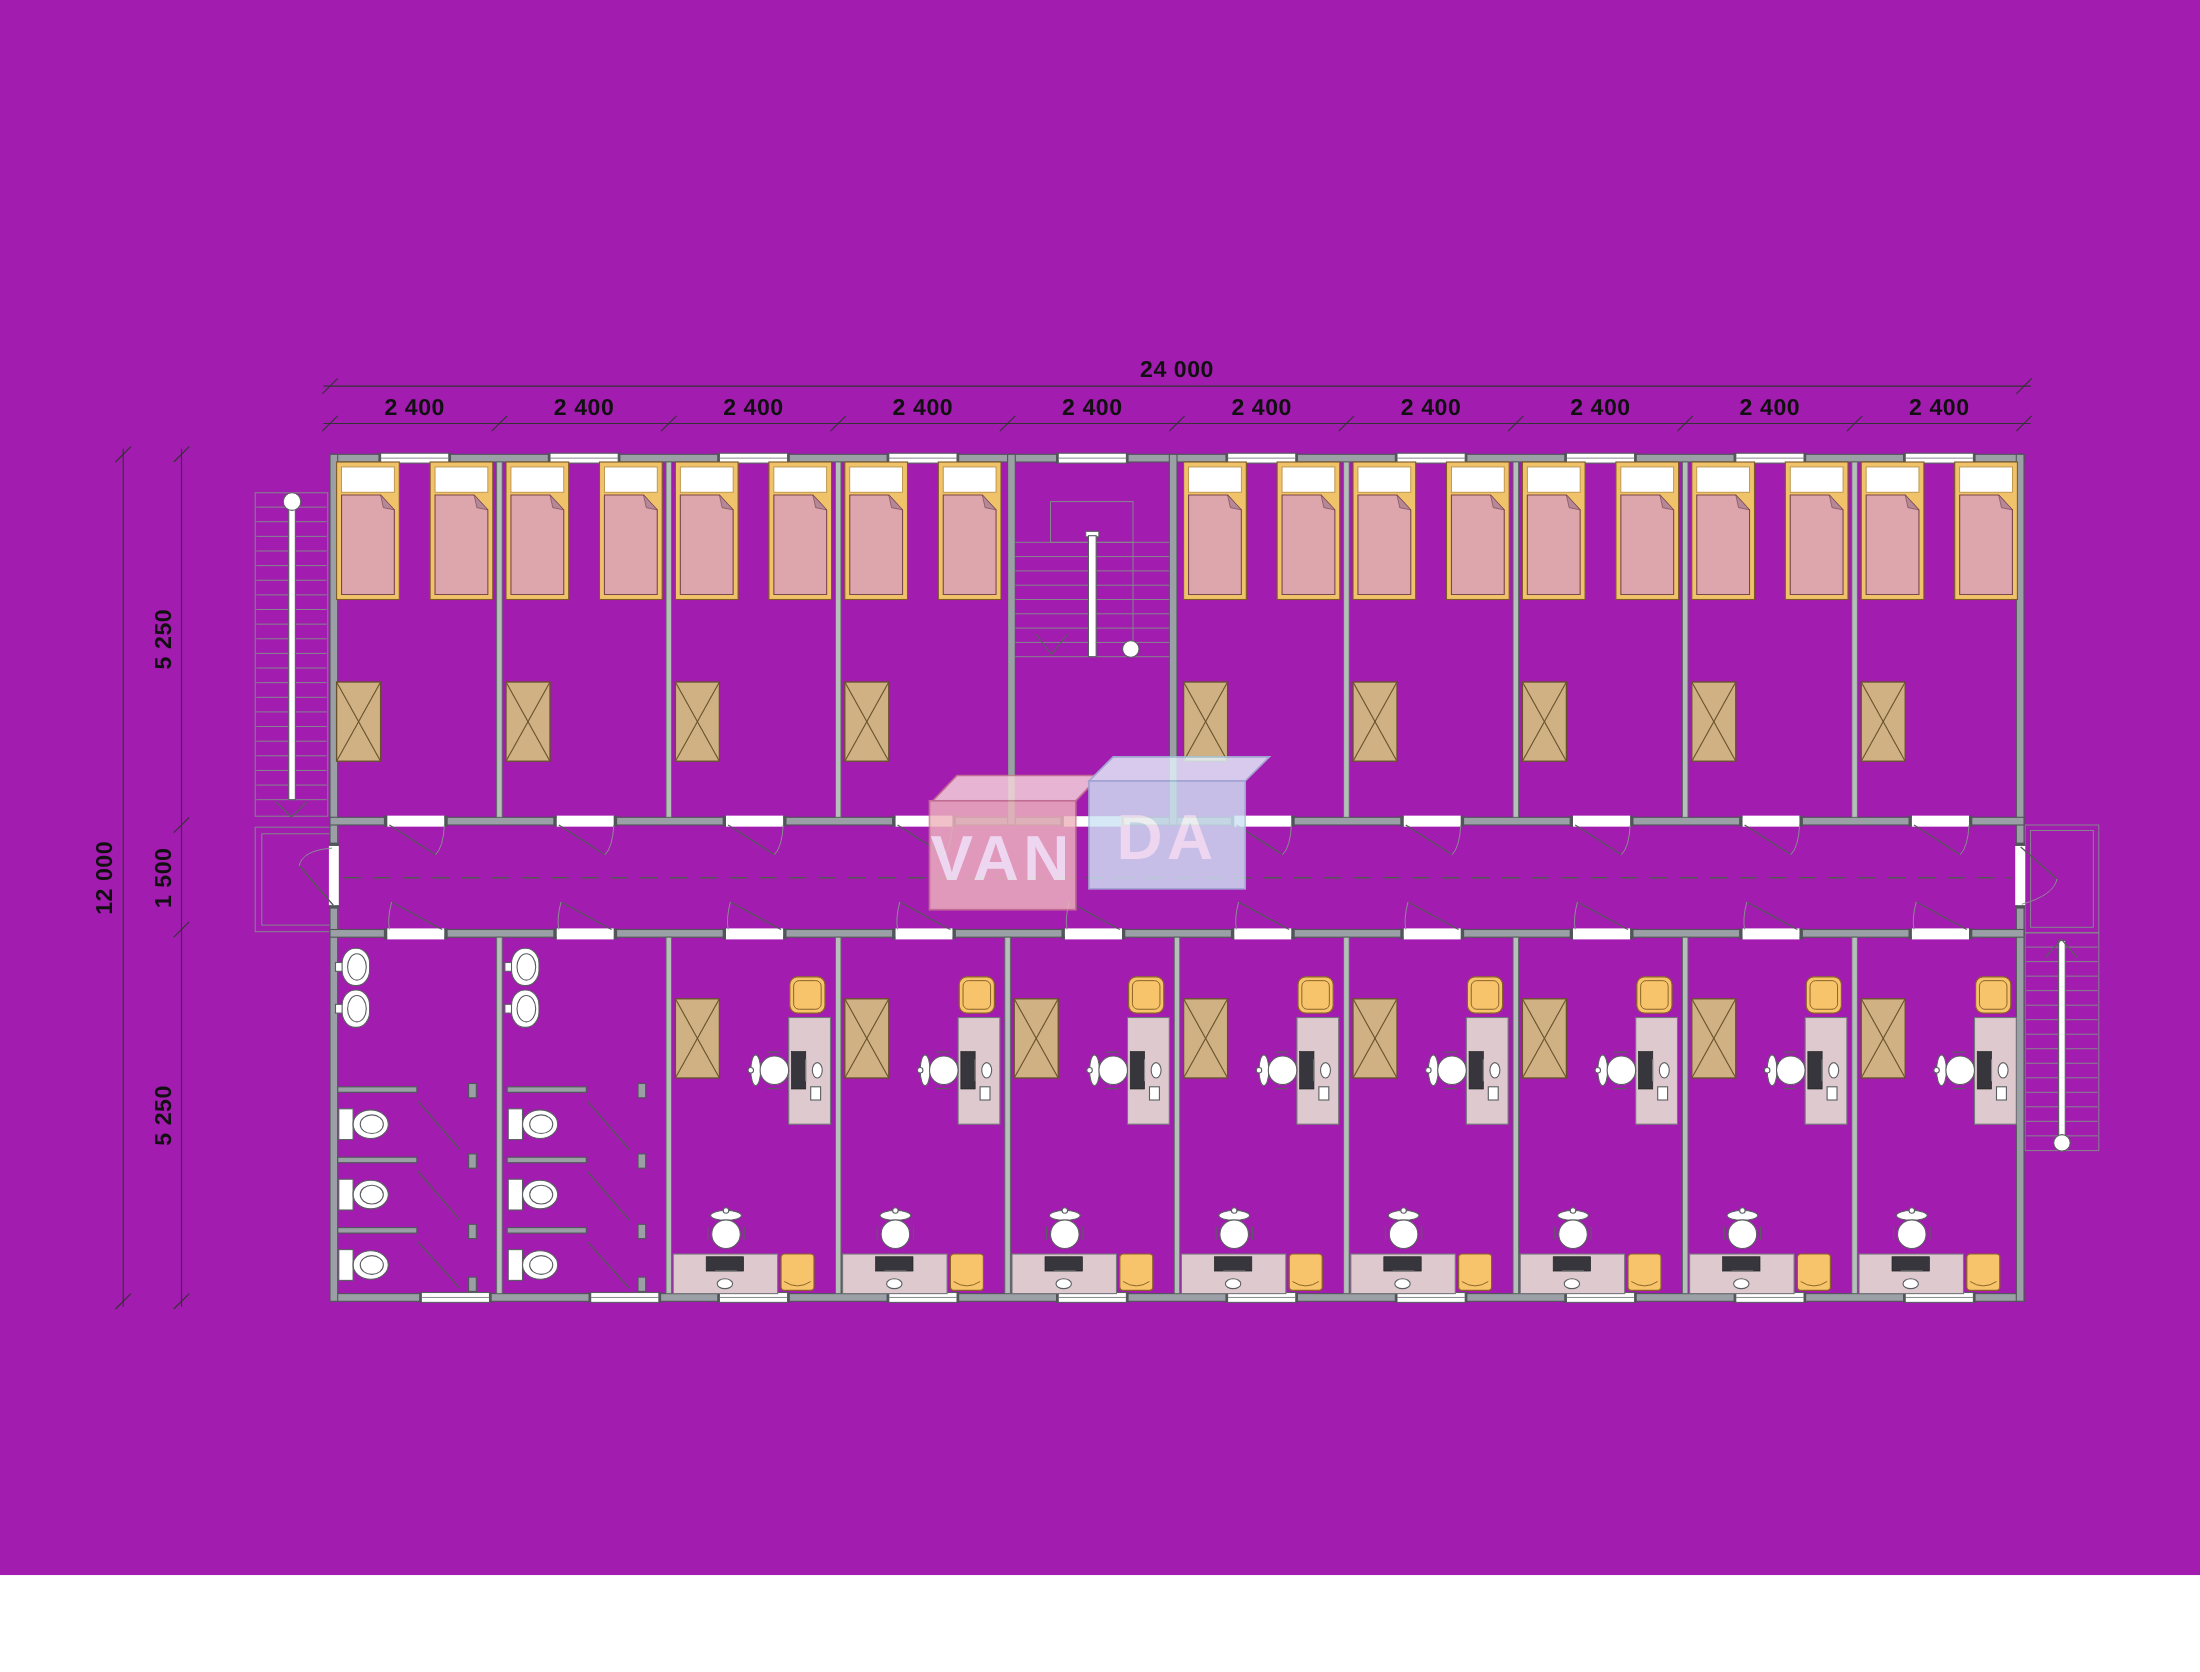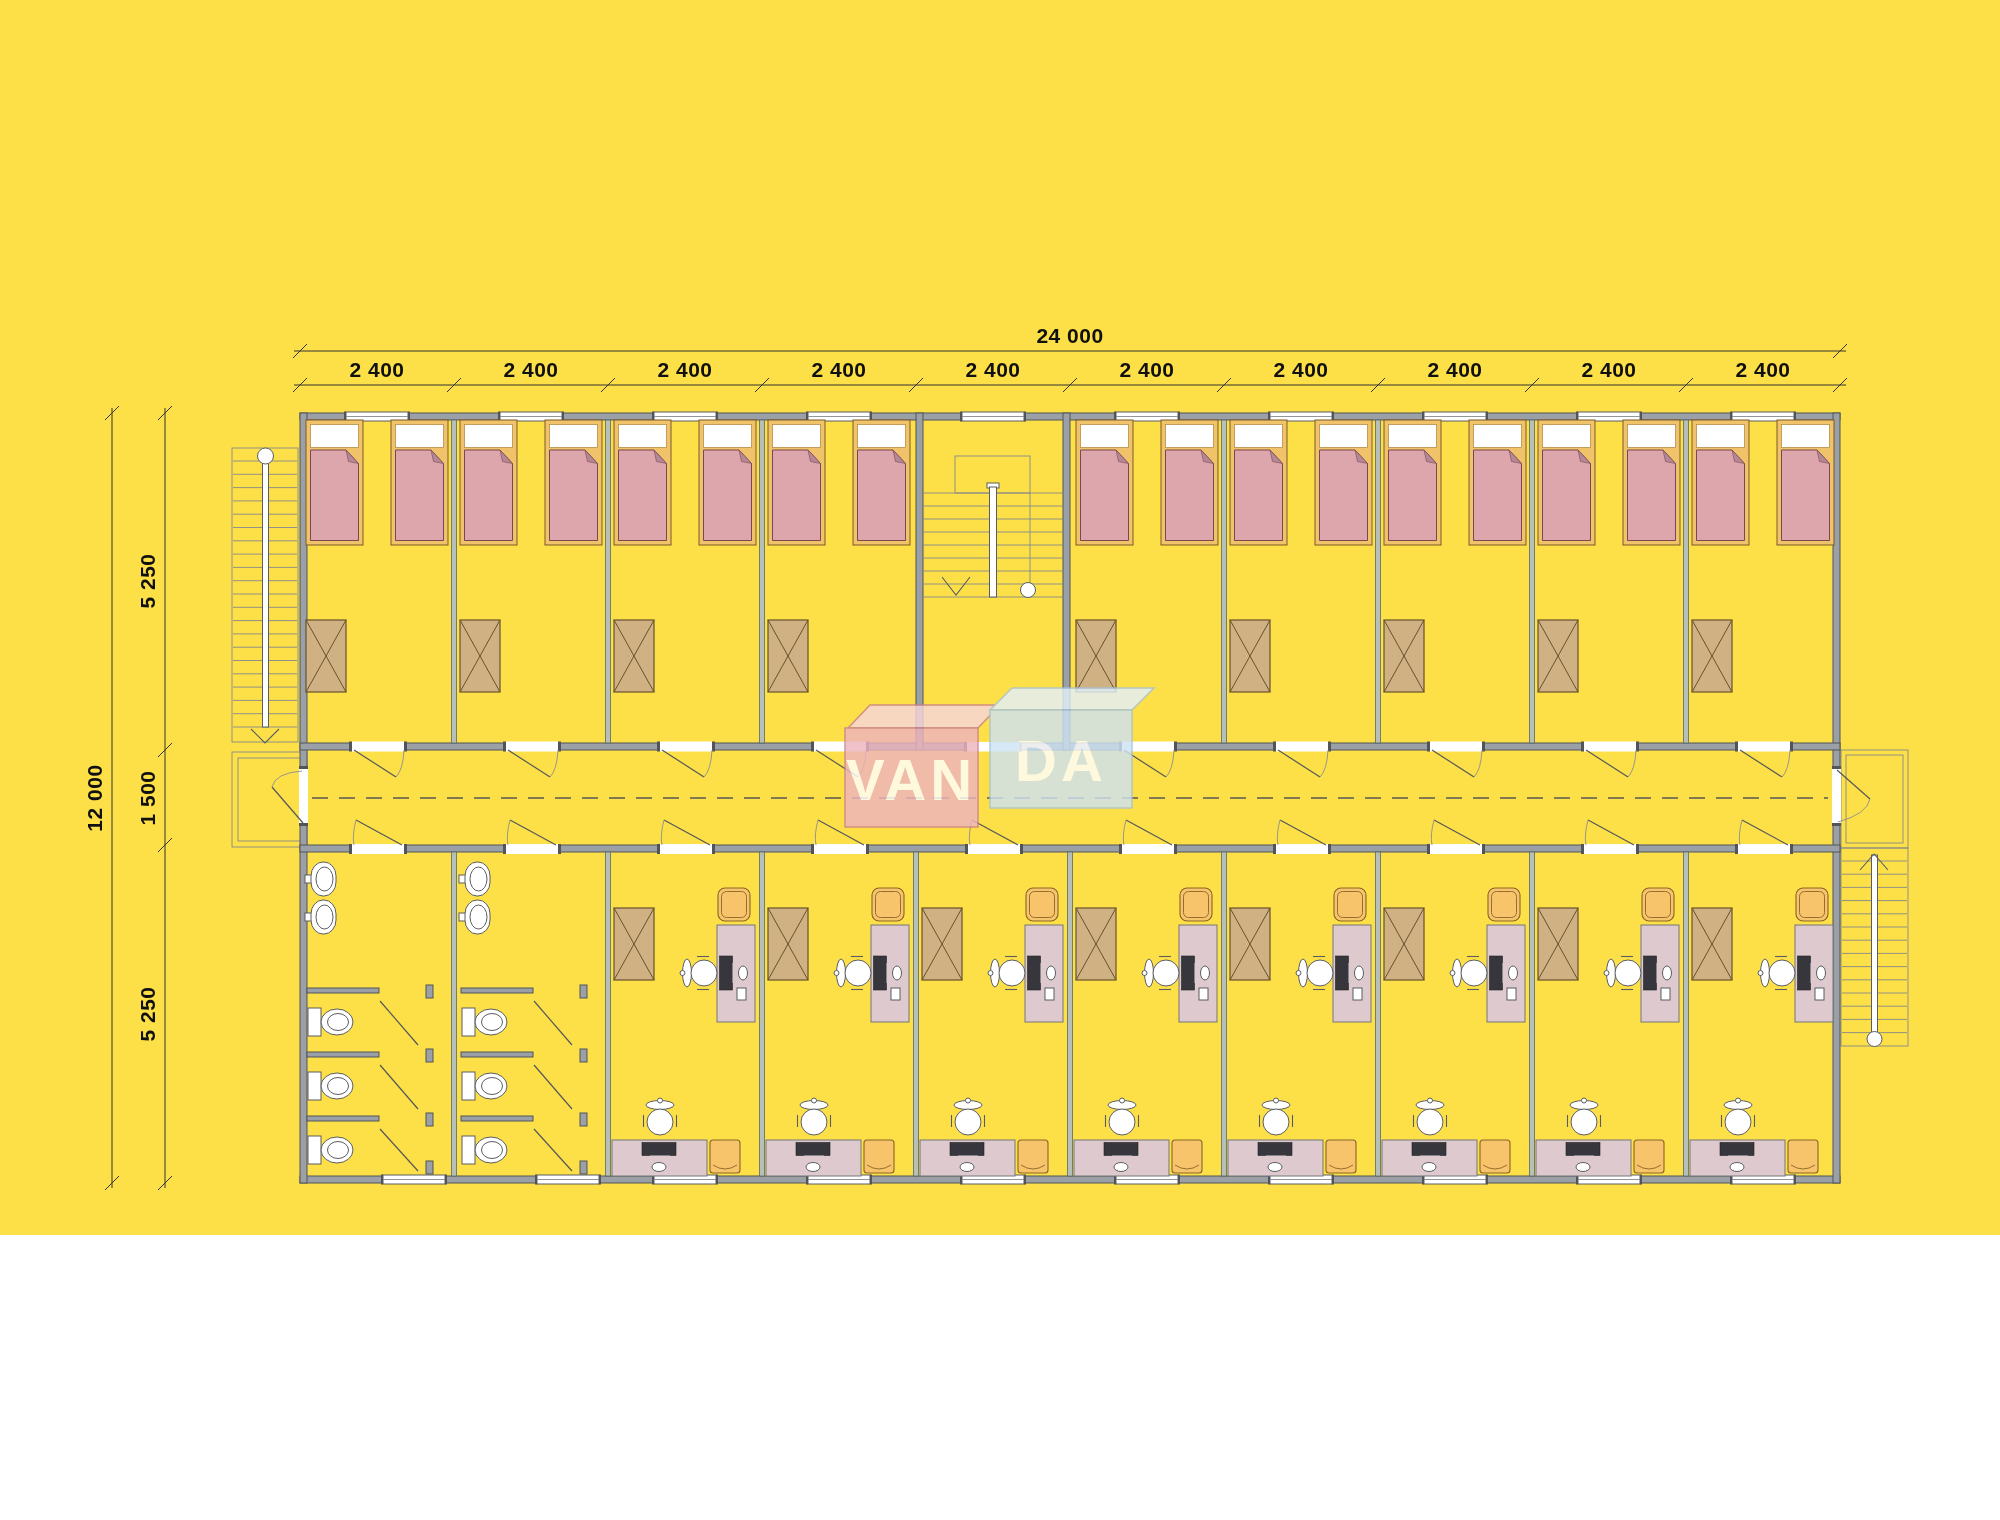--- a/index.html
+++ b/index.html
@@ -1,16 +1,16 @@
 <!DOCTYPE html>
 <html style="--wall-fill: #9aa0a5; --partition-fill: #b7bfba; --bed-frame: #f0c26a; --blanket: #dca6ac; --fold: #b58898; --wardrobe: #cfb183; --desk: #ddc9ce; --orange: #f7c46c; --monitor: #36363c; --logo-pink: #eeb4be; --logo-pink-top: #f7d6db; --logo-blue: #cee2f3; --logo-blue-top: #e3f1fb;"><head>
 <meta charset="utf-8">
 <style>
   html,body{margin:0;padding:0;background:#fff;}
-  .page{position:relative;width:2000px;height:1235px;background:#fde047;overflow:hidden;}
+  .page{position:relative;width:2000px;height:1432px;background:#a21caf;overflow:hidden;}
   svg{display:block;}
   .w    {fill:var(--wall-fill);stroke:#51555a;stroke-width:1;}
   .p    {fill:var(--partition-fill);stroke:#5a6a62;stroke-width:.8;}
   .frame{fill:var(--bed-frame);stroke:#7d5a26;stroke-width:1;}
   .pil  {fill:#fff;stroke:#b99043;stroke-width:.8;}
   .blank{fill:var(--blanket);stroke:#7a474d;stroke-width:1;}
   .fold {fill:var(--fold);stroke:#7a474d;stroke-width:.6;}
   .ward {fill:var(--wardrobe);stroke:#67512c;stroke-width:1.2;}
   .wx   {stroke:#67512c;stroke-width:1;fill:none;}
   .desk {fill:var(--desk);stroke:#74767a;stroke-width:1;}

